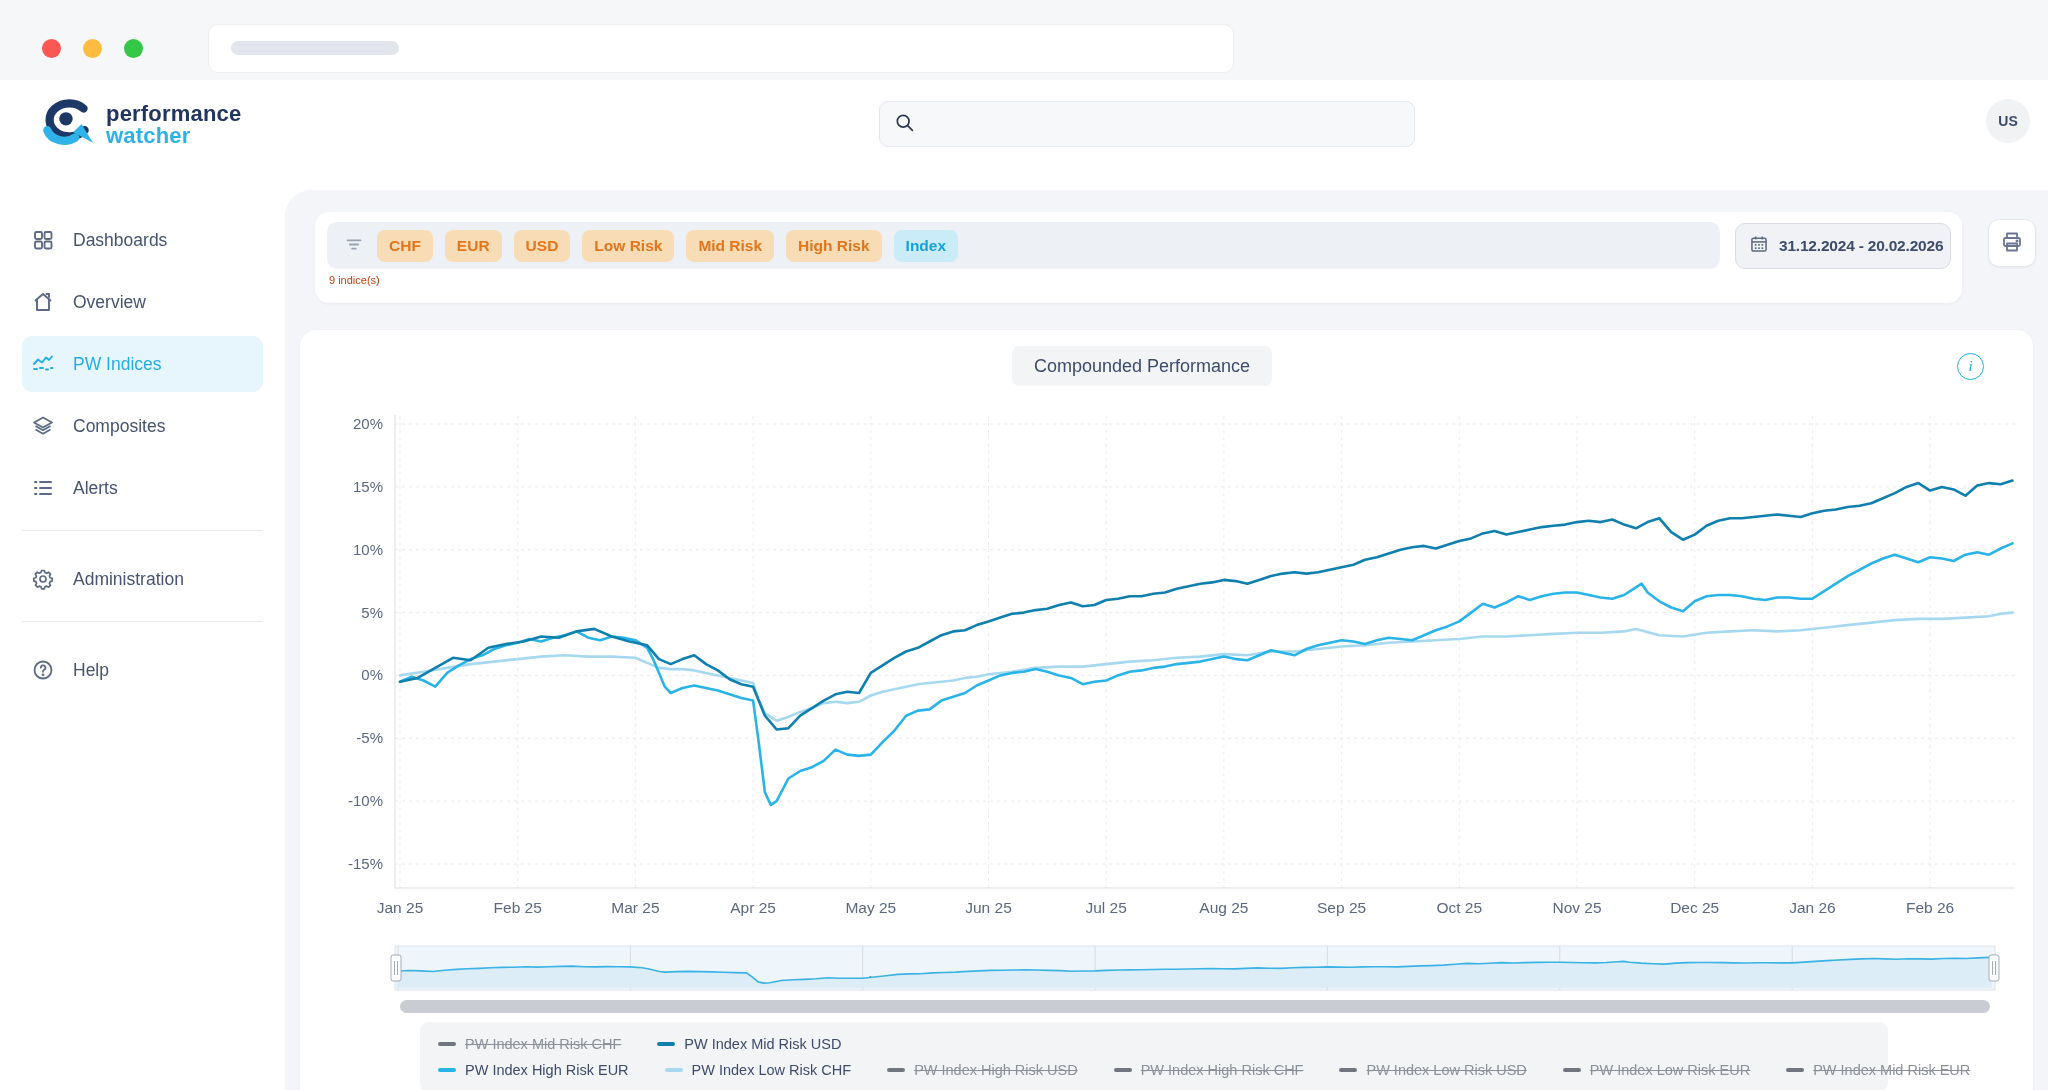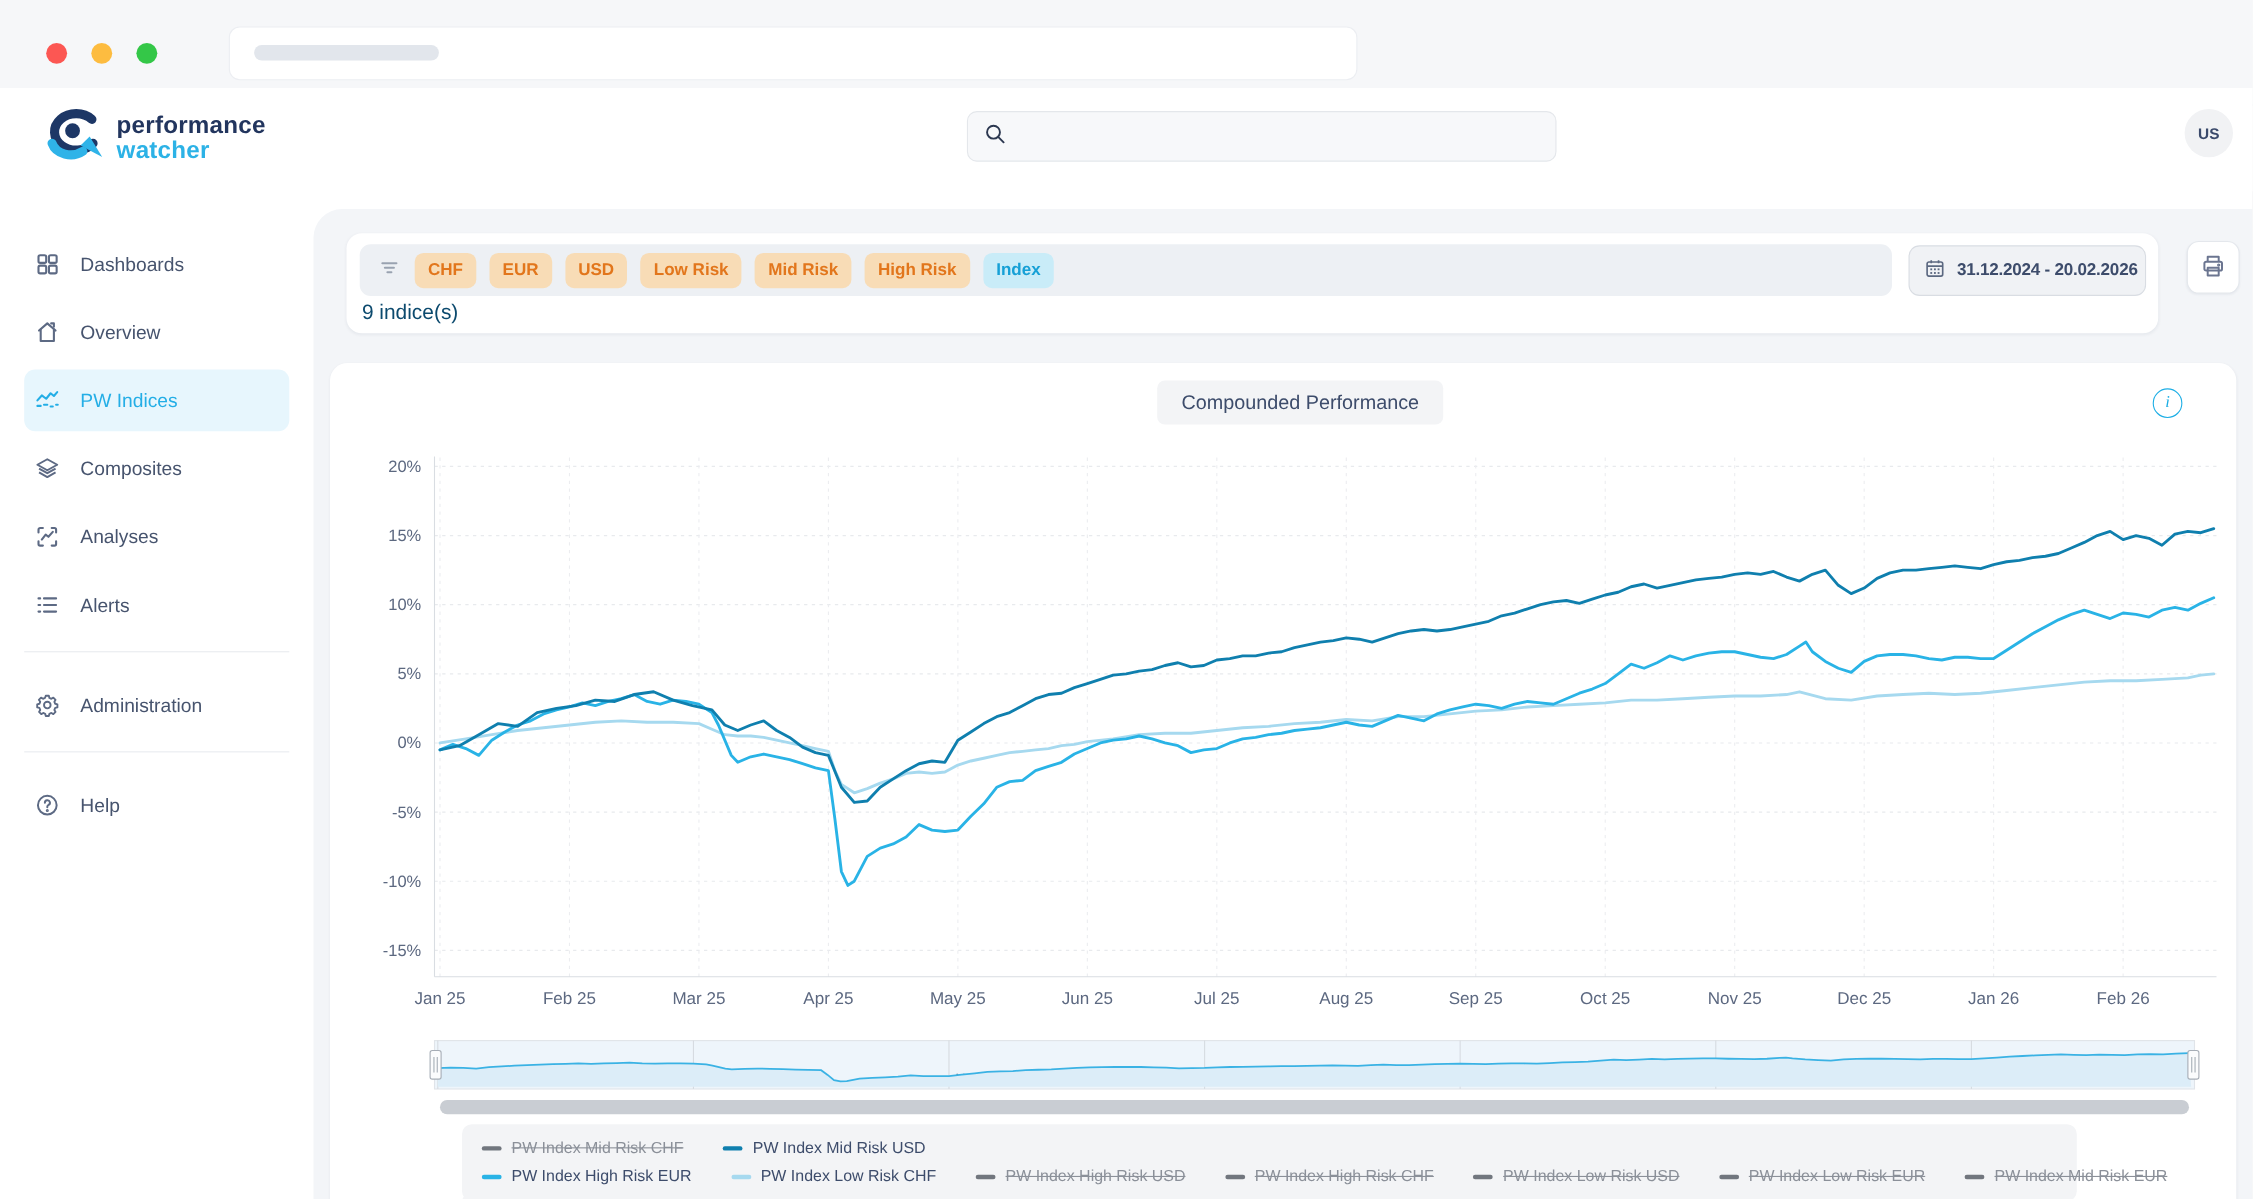--- a/index.html
+++ b/index.html
@@ -36,27 +36,27 @@
   .side-divider{height:1px;background:#e9ebef;margin:14px 22px 20px 22px;}
 
   
   .main-panel{position:absolute;left:285px;top:190px;width:1763px;bottom:0;background:#f3f5f8;border-top-left-radius:26px;}
 
   .filter-card{position:absolute;left:30px;top:22px;width:1647px;height:91px;background:#ffffff;border-radius:14px;box-shadow:0 1px 3px rgba(25,39,70,.06);}
   .chips-box{position:absolute;left:12px;top:10px;width:1393px;height:47px;background:#edf0f4;border-radius:10px;display:flex;align-items:center;gap:12px;padding:0 16px;box-sizing:border-box;}
   .chip{border-radius:8px;padding:7px 12px;font-size:15.5px;font-weight:600;cursor:pointer;white-space:nowrap;}
   .chip.currency,.chip.risk{background:#f8dcb6;color:#e2761c;}
   .chip.index{background:#c9ecf8;color:#16a0d6;}
-  .indices-count{position:absolute;left:14px;top:62px;font-size:19px;color:#0c4a6e;}
+  .indices-count{position:absolute;left:14px;top:62px;font-size:11px;color:#c2410c;}
   .date-range{position:absolute;left:1420px;top:11px;width:216px;height:46px;background:#f0f2f5;border:1px solid #d9dde3;border-radius:10px;display:flex;align-items:center;gap:10px;padding:0 13px;box-sizing:border-box;cursor:pointer;}
   .date-range .dr-text{font-size:15.5px;font-weight:700;color:#3d4c6b;white-space:nowrap;letter-spacing:-0.2px;}
   .print-btn{position:absolute;left:1703px;top:29px;width:48px;height:48px;background:#ffffff;border:1px solid #e4e7ec;border-radius:11px;display:flex;align-items:center;justify-content:center;color:#6b7590;cursor:pointer;box-shadow:0 1px 2px rgba(25,39,70,.05);}
 
   .chart-card{position:absolute;left:15px;top:140px;width:1733px;height:760px;background:#ffffff;border-radius:16px 16px 0 0;box-shadow:0 1px 3px rgba(25,39,70,.06);}
-  .chart-title{position:absolute;left:752px;top:16px;height:40px;line-height:40px;padding:0 22px;background:#f3f4f6;border-radius:7px;font-size:18px;color:#3d4c6b;}
+  .chart-title{position:absolute;left:712px;top:16px;height:40px;line-height:40px;padding:0 22px;background:#f3f4f6;border-radius:7px;font-size:18px;color:#3d4c6b;}
   .info-btn{position:absolute;left:1657px;top:23px;width:27px;height:27px;border:1.7px solid #1daee5;border-radius:50%;color:#1daee5;display:flex;align-items:center;justify-content:center;font-size:15px;font-style:italic;font-family:"Liberation Serif","DejaVu Serif",serif;cursor:pointer;box-sizing:border-box;}
 
   .legend-box{position:absolute;left:120px;top:692px;width:1468px;min-height:56px;background:#f3f4f6;border-radius:9px;padding:9px 18px;box-sizing:border-box;}
   .legend-row{display:flex;align-items:center;column-gap:36px;height:26px;}
   .legend-item{display:flex;align-items:center;gap:9px;cursor:pointer;white-space:nowrap;}
   .lmark{width:18px;height:3.5px;border-radius:2px;flex:0 0 auto;}
   .ltext{font-size:14.5px;color:#3d4c6b;font-weight:500;}
   .legend-item.off .ltext{color:#8b9099;text-decoration:line-through;}
   .bottom-partial{position:absolute;left:120px;top:754px;width:676px;height:14px;background:#f3f4f6;border-radius:9px 9px 0 0;}
 
@@ -136,32 +136,20 @@
       </div>
       <div class="side-item">
         <span class="sicon">
           <svg width="24" height="24" viewBox="0 0 24 24" fill="none" stroke="currentColor" stroke-width="1.8" stroke-linejoin="round">
             <path d="M12 3.5 21 8.5 12 13.5 3 8.5Z"></path>
             <path d="M4.5 12 12 16.2 19.5 12"></path>
             <path d="M4.5 15.5 12 19.7 19.5 15.5"></path>
           </svg>
         </span>
         <span>Composites</span>
-      </div>
-      <div class="side-item">
-        <span class="sicon">
-          <svg width="24" height="24" viewBox="0 0 24 24" fill="none" stroke="currentColor" stroke-width="1.9" stroke-linecap="round" stroke-linejoin="round">
-            <path d="M4 8V5.5A1.5 1.5 0 0 1 5.5 4H8"></path>
-            <path d="M16 4h2.5A1.5 1.5 0 0 1 20 5.5V8"></path>
-            <path d="M20 16v2.5a1.5 1.5 0 0 1-1.5 1.5H16"></path>
-            <path d="M8 20H5.5A1.5 1.5 0 0 1 4 18.5V16"></path>
-            <polyline points="7,14.5 10.5,10 13,12 17,7.5"></polyline>
-          </svg>
-        </span>
-        <span>Analyses</span>
       </div>
       <div class="side-item">
         <span class="sicon">
           <svg width="24" height="24" viewBox="0 0 24 24" fill="none" stroke="currentColor" stroke-width="1.9" stroke-linecap="round">
             <line x1="9" y1="6" x2="20" y2="6"></line>
             <line x1="9" y1="12" x2="20" y2="12"></line>
             <line x1="9" y1="18" x2="20" y2="18"></line>
             <path d="M4 6h1.5M4 12h1.5M4 18h1.5" stroke-dasharray="2.2 2.2"></path>
           </svg>
         </span>

